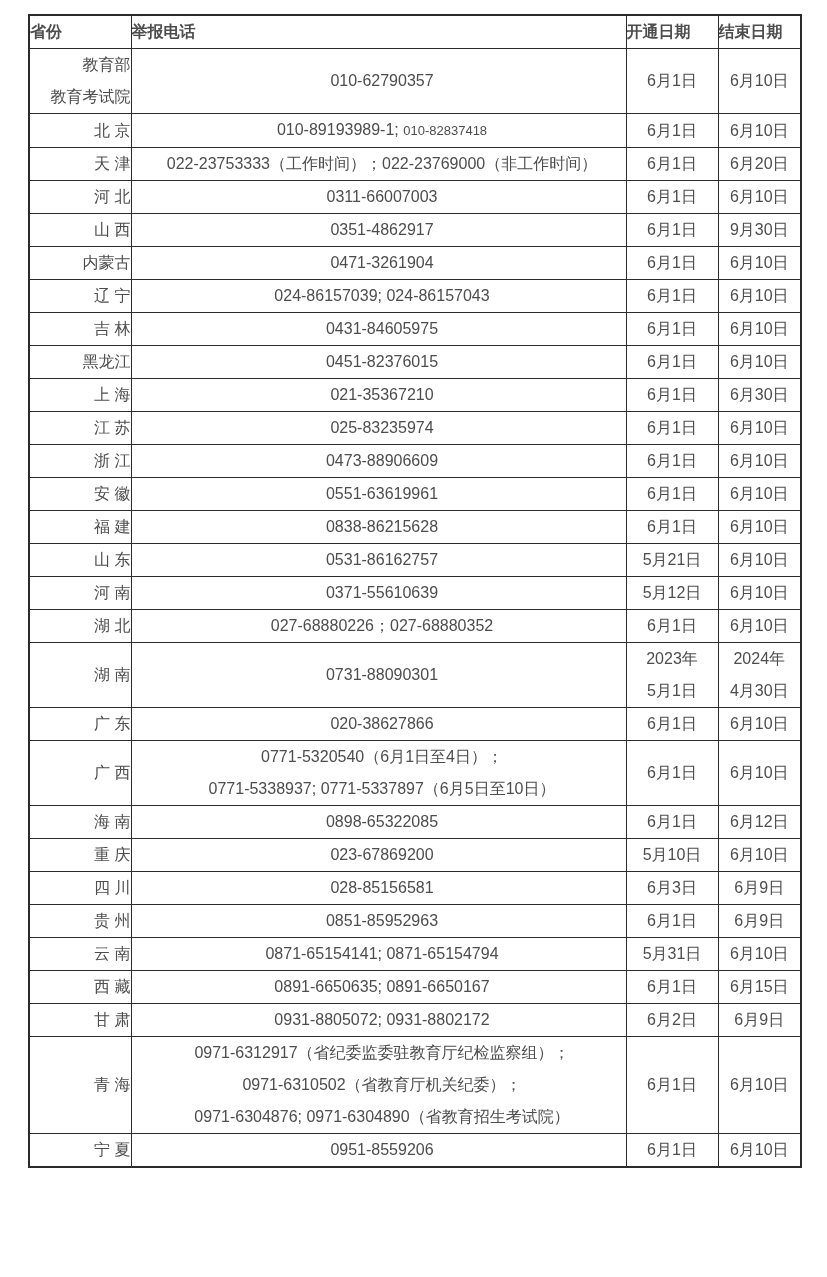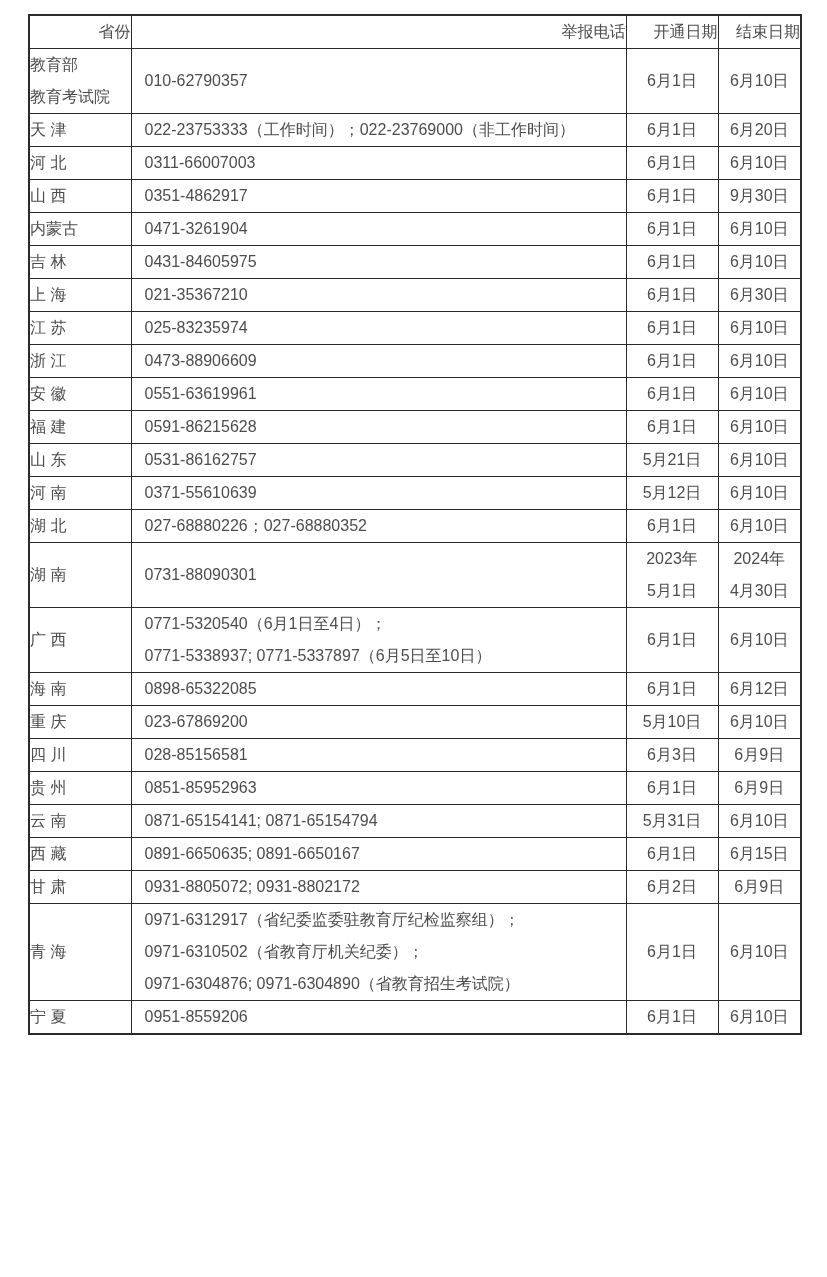--- a/index.html
+++ b/index.html
@@ -21,25 +21,26 @@
   .report-table td {
     border: 1px solid #2b2b2b;
     font-weight: normal;
     font-size: 16px;
     padding: 0;
     vertical-align: middle;
     overflow: hidden;
   }
   .report-table th {
     height: 32px;
-    text-align: right;
+    text-align: left;
+    font-weight: bold;
   }
-  td.province { text-align: left; }
+  td.province { text-align: right; }
   td.date     { text-align: center; }
-  td.phone    { text-align: left; padding: 0 6px 0 13px; }
+  td.phone    { text-align: center; padding: 0 6px 0 13px; }
   .line {
     line-height: 32px;
     white-space: nowrap;
   }
   .small { font-size: 13px; }
 </style>
 </head>
 <body>
 
 <div class="page">
@@ -69,20 +70,34 @@
           </td>
           <td class="date">
             <div class="line"><span>6月1日</span></div>
           </td>
           <td class="date">
             <div class="line"><span>6月10日</span></div>
           </td>
         </tr>
         <tr>
           <td class="province">
+            <div class="line"><span>北 京</span></div>
+          </td>
+          <td class="phone">
+            <div class="line"><span>010-89193989-1; </span><span class="small">010-82837418</span></div>
+          </td>
+          <td class="date">
+            <div class="line"><span>6月1日</span></div>
+          </td>
+          <td class="date">
+            <div class="line"><span>6月10日</span></div>
+          </td>
+        </tr>
+        <tr>
+          <td class="province">
             <div class="line"><span>天 津</span></div>
           </td>
           <td class="phone">
             <div class="line"><span>022-23753333（工作时间）；022-23769000（非工作时间）</span></div>
           </td>
           <td class="date">
             <div class="line"><span>6月1日</span></div>
           </td>
           <td class="date">
             <div class="line"><span>6月20日</span></div>
@@ -125,34 +140,62 @@
           </td>
           <td class="date">
             <div class="line"><span>6月1日</span></div>
           </td>
           <td class="date">
             <div class="line"><span>6月10日</span></div>
           </td>
         </tr>
         <tr>
           <td class="province">
+            <div class="line"><span>辽 宁</span></div>
+          </td>
+          <td class="phone">
+            <div class="line"><span>024-86157039; 024-86157043</span></div>
+          </td>
+          <td class="date">
+            <div class="line"><span>6月1日</span></div>
+          </td>
+          <td class="date">
+            <div class="line"><span>6月10日</span></div>
+          </td>
+        </tr>
+        <tr>
+          <td class="province">
             <div class="line"><span>吉 林</span></div>
           </td>
           <td class="phone">
             <div class="line"><span>0431-84605975</span></div>
           </td>
           <td class="date">
             <div class="line"><span>6月1日</span></div>
           </td>
           <td class="date">
             <div class="line"><span>6月10日</span></div>
           </td>
         </tr>
         <tr>
           <td class="province">
+            <div class="line"><span>黑龙江</span></div>
+          </td>
+          <td class="phone">
+            <div class="line"><span>0451-82376015</span></div>
+          </td>
+          <td class="date">
+            <div class="line"><span>6月1日</span></div>
+          </td>
+          <td class="date">
+            <div class="line"><span>6月10日</span></div>
+          </td>
+        </tr>
+        <tr>
+          <td class="province">
             <div class="line"><span>上 海</span></div>
           </td>
           <td class="phone">
             <div class="line"><span>021-35367210</span></div>
           </td>
           <td class="date">
             <div class="line"><span>6月1日</span></div>
           </td>
           <td class="date">
             <div class="line"><span>6月30日</span></div>
@@ -198,21 +241,21 @@
           </td>
           <td class="date">
             <div class="line"><span>6月10日</span></div>
           </td>
         </tr>
         <tr>
           <td class="province">
             <div class="line"><span>福 建</span></div>
           </td>
           <td class="phone">
-            <div class="line"><span>0591-86215628</span></div>
+            <div class="line"><span>0838-86215628</span></div>
           </td>
           <td class="date">
             <div class="line"><span>6月1日</span></div>
           </td>
           <td class="date">
             <div class="line"><span>6月10日</span></div>
           </td>
         </tr>
         <tr>
           <td class="province">
@@ -263,20 +306,34 @@
           <td class="phone">
             <div class="line"><span>0731-88090301</span></div>
           </td>
           <td class="date">
             <div class="line"><span>2023年</span></div>
             <div class="line"><span>5月1日</span></div>
           </td>
           <td class="date">
             <div class="line"><span>2024年</span></div>
             <div class="line"><span>4月30日</span></div>
+          </td>
+        </tr>
+        <tr>
+          <td class="province">
+            <div class="line"><span>广 东</span></div>
+          </td>
+          <td class="phone">
+            <div class="line"><span>020-38627866</span></div>
+          </td>
+          <td class="date">
+            <div class="line"><span>6月1日</span></div>
+          </td>
+          <td class="date">
+            <div class="line"><span>6月10日</span></div>
           </td>
         </tr>
         <tr>
           <td class="province">
             <div class="line"><span>广 西</span></div>
           </td>
           <td class="phone">
             <div class="line"><span>0771-5320540（6月1日至4日）；</span></div>
             <div class="line"><span>0771-5338937; 0771-5337897（6月5日至10日）</span></div>
           </td>

